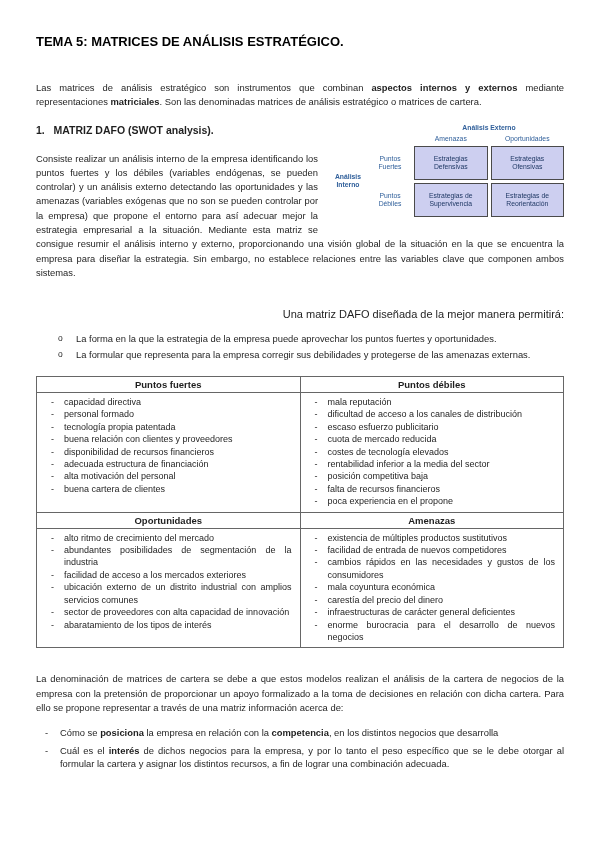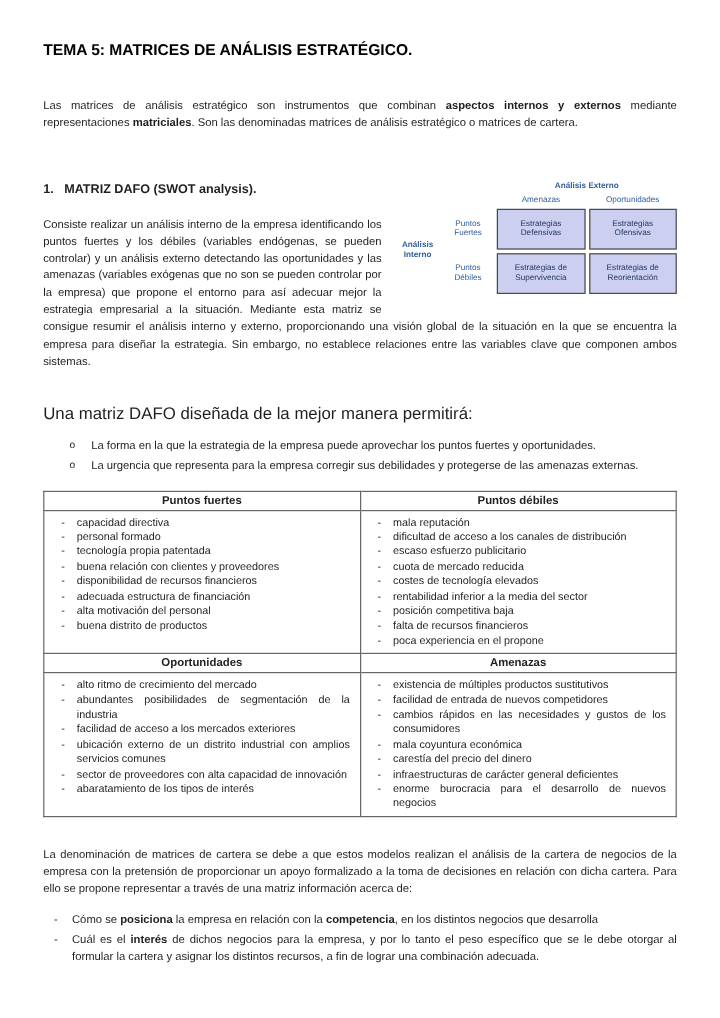--- a/index.html
+++ b/index.html
@@ -12,21 +12,21 @@
   .page {
     width:600px; height:848px;
     padding:34px 36px 0 36px;
     overflow:hidden;
     background:#ffffff;
   }
   .b { font-weight:bold; }
   h1.doc-title { font-size:13px; font-weight:bold; color:#000; }
   .para { font-size:9.4px; line-height:1.52; text-align:justify; }
   .intro { margin-top:32px; }
-  .s1block { margin-top:42px; }
+  .s1block { margin-top:14px; }
   h2.sec-heading { font-size:10.5px; font-weight:bold; }
   h2.sec-heading .b { font-weight:bold; }
   .s1block .para { margin-top:16px; }
 
   
   .dafo {
     float:right; width:234px; margin:0 0 8px 12px;
     display:grid;
     grid-template-columns:36px 42px 1fr 1fr;
     column-gap:3px; row-gap:3px;
@@ -53,21 +53,21 @@
   .dafo-cell {
     min-height:34px;
     background:var(--diagram-cell-bg, #cdcff0);
     border:1px solid var(--diagram-cell-border, #4a4a4a);
     color:var(--diagram-cell-text, #1f3864);
     display:flex; align-items:center; justify-content:center;
     text-align:center; padding:3px;
   }
   .r1 { grid-row:3; } .r2 { grid-row:4; }
 
-  .lead { margin-top:26px; font-size:14px; line-height:1.5; }
+  .lead { margin-top:26px; font-size:11px; line-height:1.5;text-align:right; }
 
   
   .li-row { display:flex; font-size:9.4px; line-height:1.45; }
   .li-row .marker { flex:0 0 16px; }
   .li-row .li-text { flex:1; text-align:justify; }
   .o-list { margin-top:9px; padding-left:22px; }
   .o-list .li-row { margin-bottom:3px; }
   .o-list .marker { flex-basis:18px; font-size:8.5px; }
 
   
@@ -121,21 +121,21 @@
 
   <p class="lead">Una matriz DAFO diseñada de la mejor manera permitirá:</p>
 
   <div class="o-list">
       <div class="li-row">
         <span class="marker">o</span>
         <span class="li-text">La forma en la que la estrategia de la empresa puede aprovechar los puntos fuertes y oportunidades.</span>
       </div>
       <div class="li-row">
         <span class="marker">o</span>
-        <span class="li-text">La urgencia que representa para la empresa corregir sus debilidades y protegerse de las amenazas externas.</span>
+        <span class="li-text">La formular que representa para la empresa corregir sus debilidades y protegerse de las amenazas externas.</span>
       </div>
     </div>
 
   <table class="swot">
     <tbody>
         <tr>
       <th>Puntos fuertes</th>
       <th>Puntos débiles</th>
     </tr>
     <tr>
@@ -164,21 +164,21 @@
               <div class="li-row">
                 <span class="marker">-</span>
                 <span class="li-text">adecuada estructura de financiación</span>
               </div>
               <div class="li-row">
                 <span class="marker">-</span>
                 <span class="li-text">alta motivación del personal</span>
               </div>
               <div class="li-row">
                 <span class="marker">-</span>
-                <span class="li-text">buena distrito de productos</span>
+                <span class="li-text">buena cartera de clientes</span>
               </div>
             </div>
       </td>
       <td>
         <div>
               <div class="li-row">
                 <span class="marker">-</span>
                 <span class="li-text">mala reputación</span>
               </div>
               <div class="li-row">

